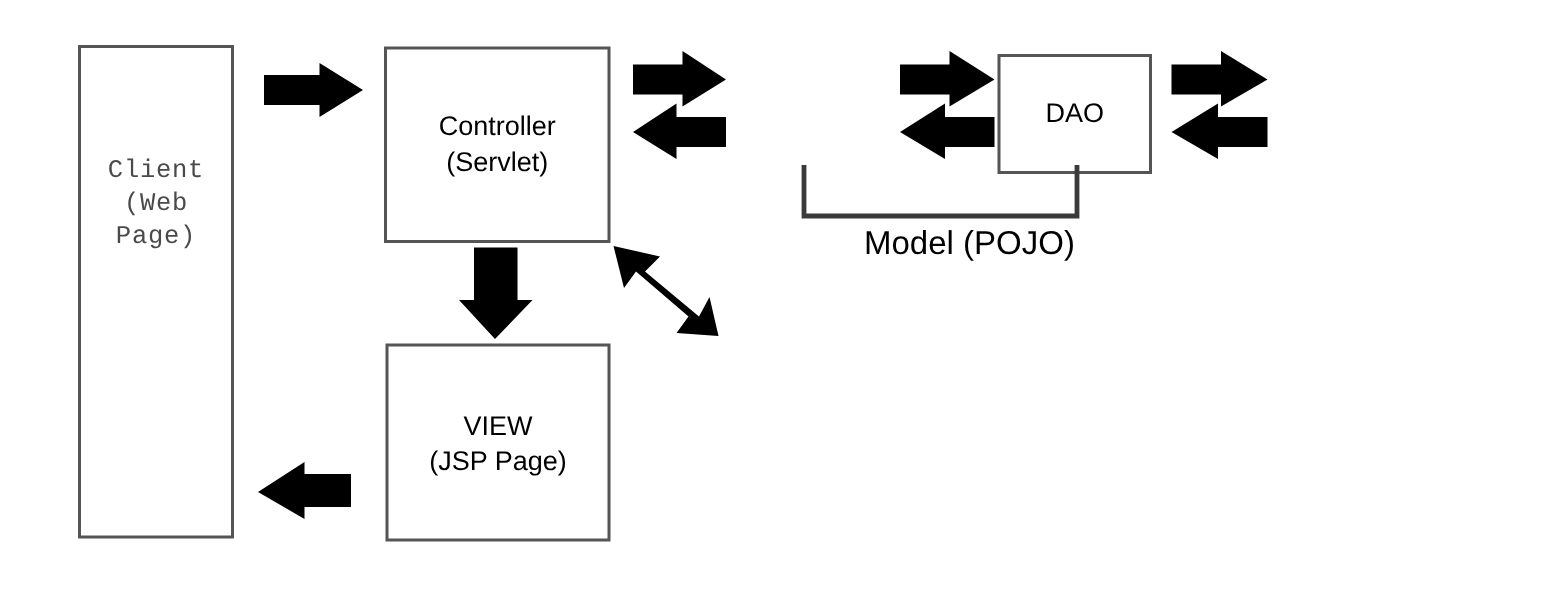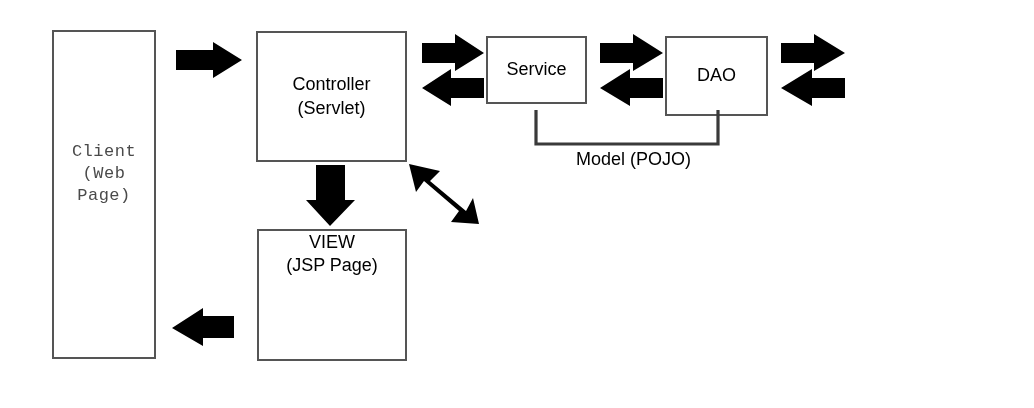--- a/index.html
+++ b/index.html
@@ -31,61 +31,60 @@
     color: #000000;
     font-family: "Liberation Sans", sans-serif;
     white-space: pre-line;
   }
   .node.mono {
     font-family: "Liberation Mono", monospace;
     color: #4a4a4a;
     letter-spacing: 0.5px;
   }
   
-  #node-client     { left: 52px;  top: 30px;  width: 104px; height: 329px; font-size: 17px; align-items: flex-start; padding-top: 109px; }
+  #node-client     { left: 52px;  top: 30px;  width: 104px; height: 329px; font-size: 17px; align-items: flex-start; padding-top: 72px; }
   #node-controller { left: 256px; top: 31px;  width: 151px; height: 131px; font-size: 18px; text-align: center; }
   #node-service    { left: 486px; top: 36px;  width: 101px; height: 68px;  font-size: 18px; }
   #node-dao        { left: 665px; top: 36px;  width: 103px; height: 80px;  font-size: 18px; }
   #node-db         { left: 847px; top: 36px;  width: 100px; height: 68px;  font-size: 18px; }
-  #node-view       { left: 257px; top: 229px; width: 150px; height: 132px; font-size: 18px; align-items: flex-start; }
+  #node-view       { left: 257px; top: 229px; width: 150px; height: 132px; font-size: 18px; align-items: flex-start; padding-top: 42px; }
   #node-bean       { left: 485px; top: 229px; width: 148px; height: 132px; font-size: 18px; align-items: flex-start; padding-top: 40px; }
 
   
   #overlay {
     position: absolute;
     left: 0; top: 0;
     width: 1034px;
     height: 408px;
     pointer-events: none;
   }
   .arrow-shape { fill: #000000; }
   .bracket-line { fill: none; stroke: #3a3a3a; stroke-width: 3.2; }
 
   .caption {
     position: absolute;
     color: #000000;
     font-family: "Liberation Sans", sans-serif;
-    font-size: 18px;
+    font-size: 22px;
     white-space: nowrap;
   }
   #caption-model { left: 576px; top: 149px; }
 </style>
 </head>
 <body>
 
 <div id="diagram">
 
   <div class="node mono" id="node-client">Client
 (Web
 Page)</div>
 
   <div class="node" id="node-controller">Controller
 (Servlet)</div>
 
-  <div class="node" id="node-service">Service</div>
 
   <div class="node" id="node-dao">DAO</div>
 
 
   <div class="node" id="node-view">VIEW
 (JSP Page)</div>
 
 
   <div class="caption" id="caption-model">Model (POJO)</div>
 

